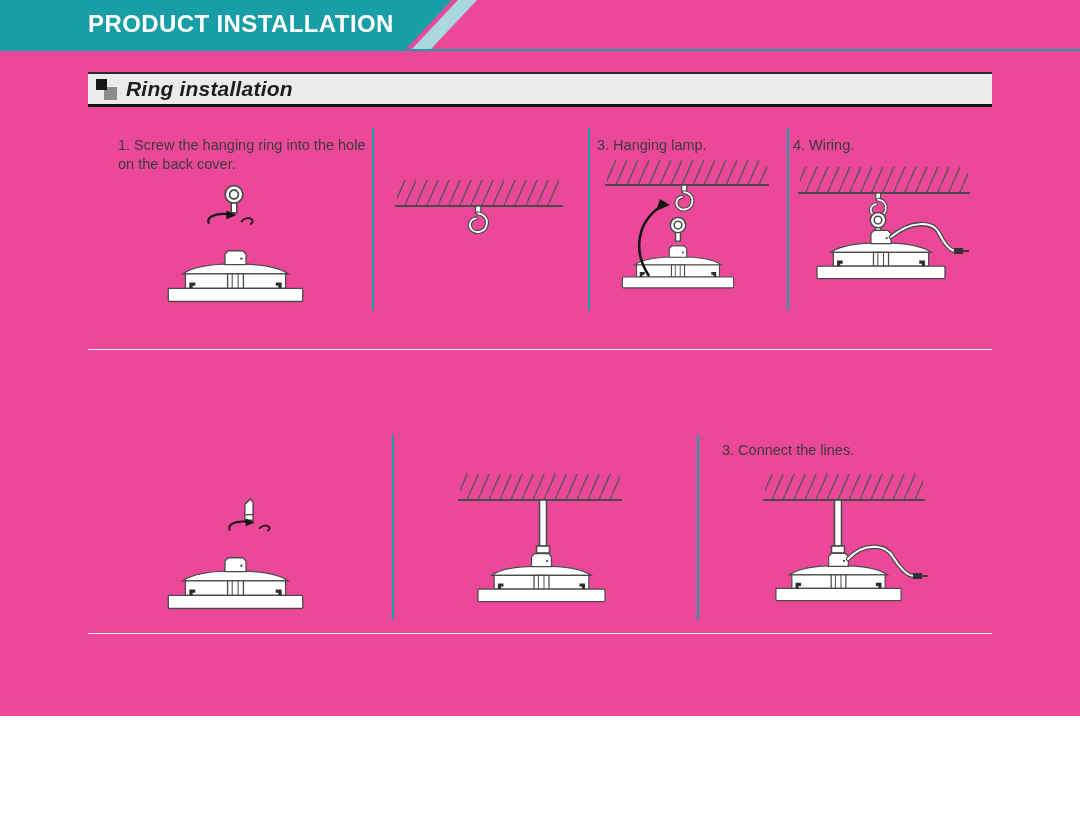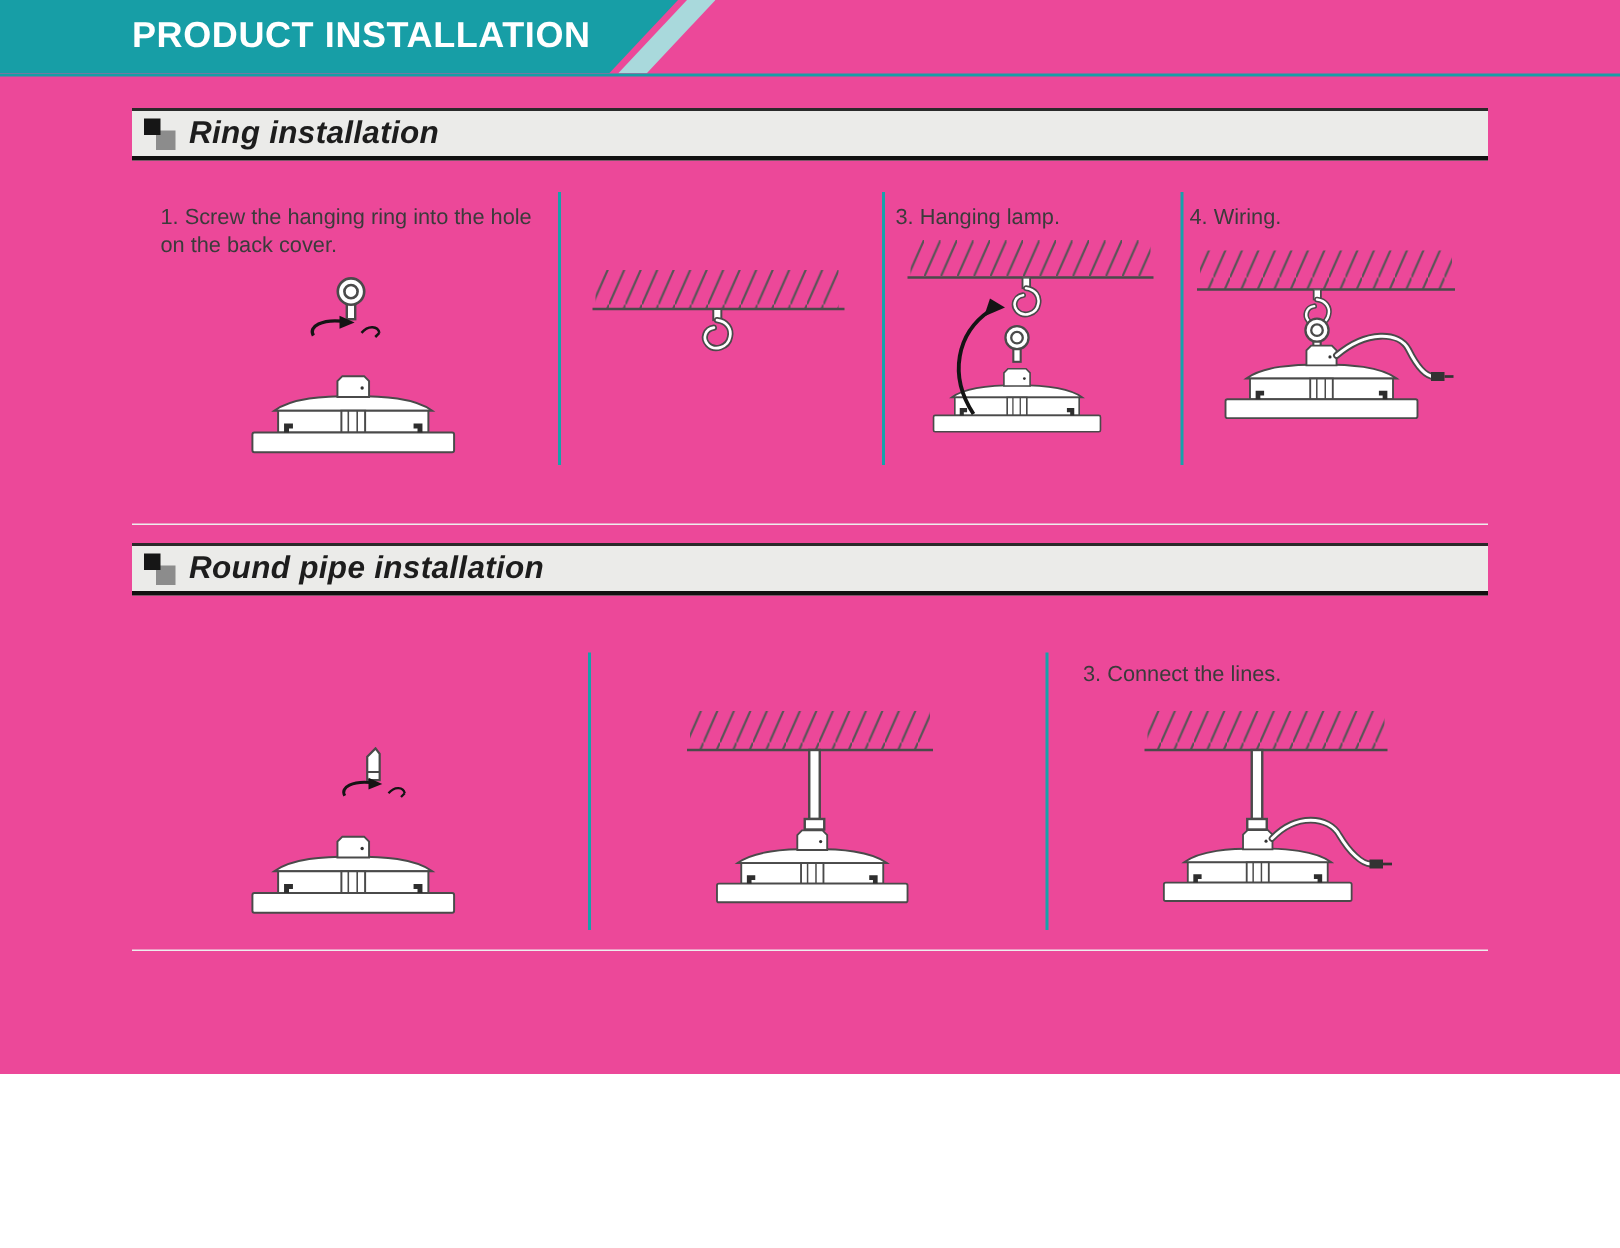--- a/index.html
+++ b/index.html
@@ -94,21 +94,21 @@
         <i class="sq-gray"></i>
           <i class="sq-dark"></i>
       </span>
       <h2 class="sec-title">Ring installation</h2>
     </div>
     <div class="sec-body">
       <div class="divider" style="left:284px;top:21px;height:182px"></div>
       <div class="divider" style="left:500px;top:21px;height:182px"></div>
       <div class="divider" style="left:699px;top:21px;height:182px"></div>
 
-      <p class="step-label" style="left:19px;top:29px;width:256px">1. Screw the hanging ring into the hole on the back cover.</p>
+      <p class="step-label" style="left:30px;top:29px;width:256px">1. Screw the hanging ring into the hole on the back cover.</p>
       <p class="step-label" style="left:509px;top:29px;width:180px">3. Hanging lamp.</p>
       <p class="step-label" style="left:705px;top:29px;width:180px">4. Wiring.</p>
 
       <svg class="fig" style="left:112px;top:77px" width="70" height="52">
         <use href="#eyering" x="18" y="0" width="32" height="32"></use>
         <use href="#rotarrows" x="4" y="26" width="52" height="22"></use>
       </svg>
       <svg class="fig" style="left:75px;top:139px" width="145" height="57" viewBox="0 0 220 86">
         <use href="#lamp"></use>
       </svg>
@@ -137,27 +137,20 @@
         <use href="#lamp" x="14" y="66" width="138" height="54"></use>
         <path d="M93,77 C113,60 135,61 141,73 C146,83 152,91 158,91" fill="none" stroke="#4a4a4a" stroke-width="4.6" stroke-linecap="round"></path>
         <path d="M93,77 C113,60 135,61 141,73 C146,83 152,91 158,91" fill="none" stroke="#fff" stroke-width="2" stroke-linecap="round"></path>
         <rect x="156" y="88" width="9" height="6" fill="#333"></rect>
         <line x1="165" y1="91" x2="171" y2="91" stroke="#333" stroke-width="1.8"></line>
       </svg>
     </div>
   </section>
 
   <section class="section" id="sec-pipe">
-    <div class="sec-header">
-      <span class="marker">
-        <i class="sq-gray"></i>
-          <i class="sq-dark"></i>
-      </span>
-      <h2 class="sec-title">Round pipe installation</h2>
-    </div>
     <div class="sec-body">
       <div class="divider" style="left:304px;top:38px;height:185px"></div>
       <div class="divider" style="left:609px;top:38px;height:185px"></div>
 
       <p class="step-label" style="left:634px;top:44px;width:220px">3. Connect the lines.</p>
 
       <svg class="fig" style="left:137px;top:101px" width="52" height="46">
         <use href="#pipe-nipple" x="16" y="0" width="15" height="24"></use>
         <use href="#rotarrows" x="0" y="20" width="48" height="20"></use>
       </svg>

